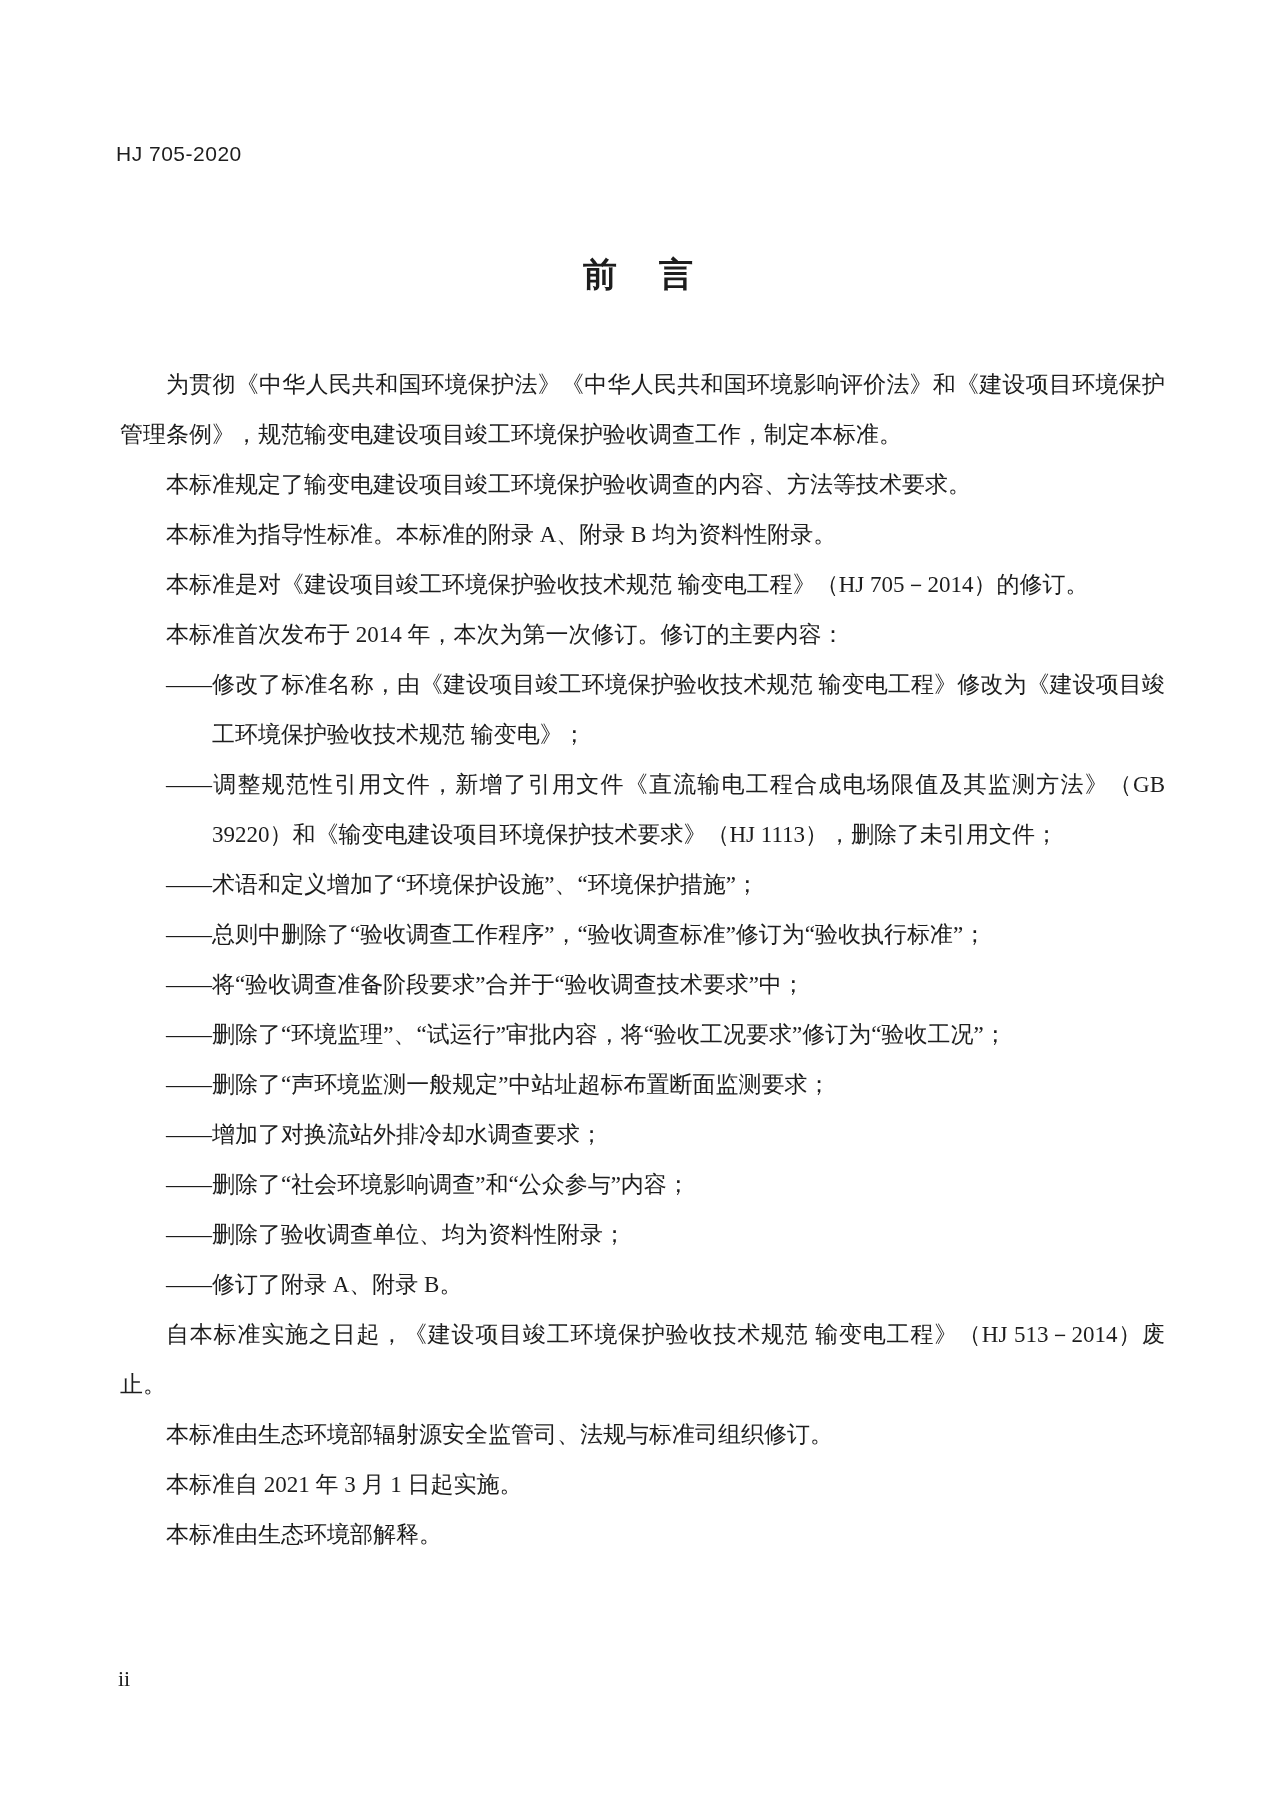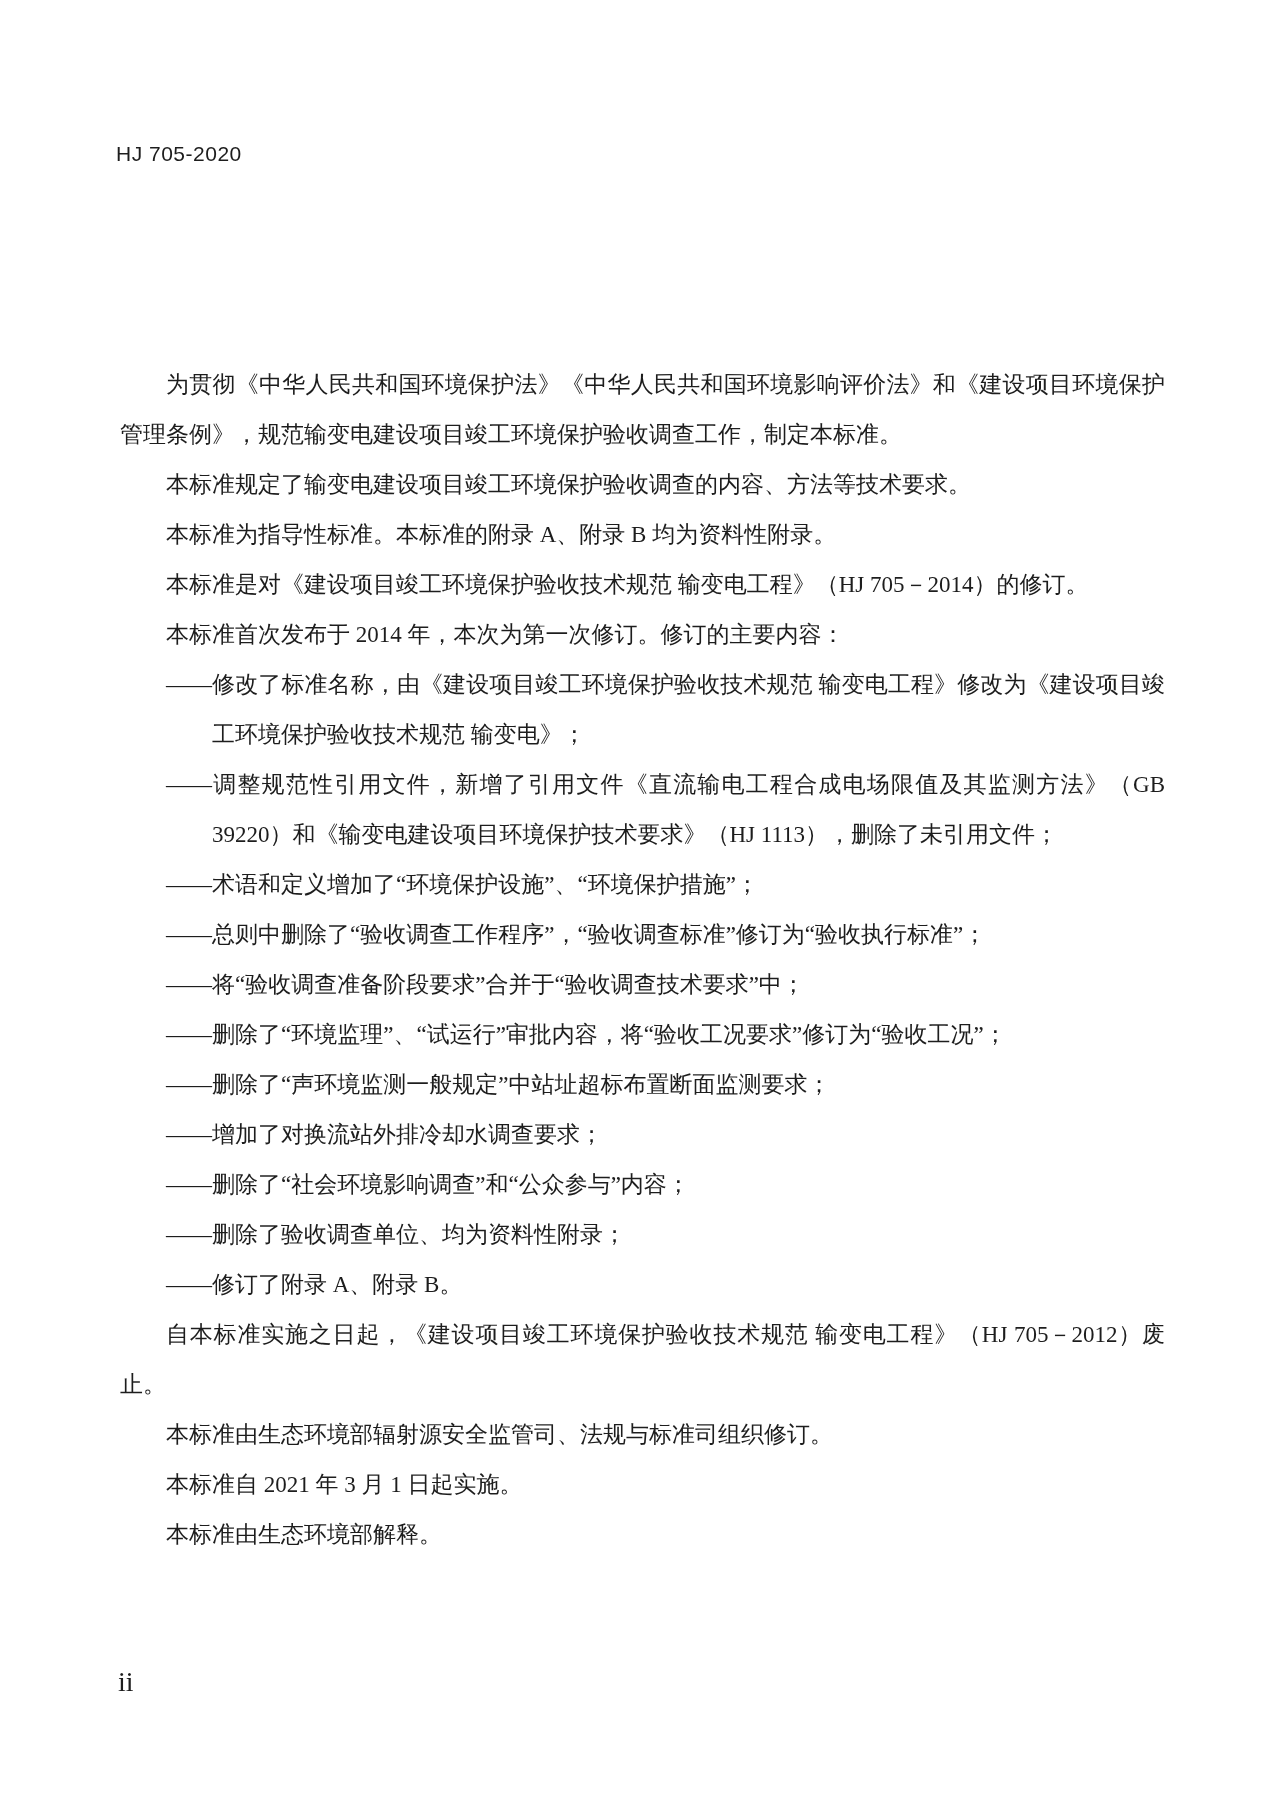--- a/index.html
+++ b/index.html
@@ -43,48 +43,49 @@
     text-align: justify;
     font-family: Liberation Serif, serif;
   }
   .block { margin: 0; padding: 0; }
   .para { text-indent: 2em; }
   .item { padding-left: 4em; text-indent: -2em; }
   .page-number {
     position: absolute;
     left: 118px;
     top: 1666px;
-    font-size: 28px;
+    font-size: 22px;
     text-align: center;
   }
 </style>
 </head>
 <body>
 
 <div class="page">
   <div class="doc-header">HJ 705-2020</div>
 
+  <h1 class="doc-title">前　言</h1>
 
   <div class="doc-body">
       <div class="block para">为贯彻《中华人民共和国环境保护法》《中华人民共和国环境影响评价法》和《建设项目环境保护管理条例》，规范输变电建设项目竣工环境保护验收调查工作，制定本标准。</div>
       <div class="block para">本标准规定了输变电建设项目竣工环境保护验收调查的内容、方法等技术要求。</div>
       <div class="block para">本标准为指导性标准。本标准的附录 A、附录 B 均为资料性附录。</div>
       <div class="block para">本标准是对《建设项目竣工环境保护验收技术规范 输变电工程》（HJ 705－2014）的修订。</div>
       <div class="block para">本标准首次发布于 2014 年，本次为第一次修订。修订的主要内容：</div>
       <div class="block item">——修改了标准名称，由《建设项目竣工环境保护验收技术规范 输变电工程》修改为《建设项目竣工环境保护验收技术规范 输变电》；</div>
       <div class="block item">——调整规范性引用文件，新增了引用文件《直流输电工程合成电场限值及其监测方法》（GB 39220）和《输变电建设项目环境保护技术要求》（HJ 1113），删除了未引用文件；</div>
       <div class="block item">——术语和定义增加了“环境保护设施”、“环境保护措施”；</div>
       <div class="block item">——总则中删除了“验收调查工作程序”，“验收调查标准”修订为“验收执行标准”；</div>
       <div class="block item">——将“验收调查准备阶段要求”合并于“验收调查技术要求”中；</div>
       <div class="block item">——删除了“环境监理”、“试运行”审批内容，将“验收工况要求”修订为“验收工况”；</div>
       <div class="block item">——删除了“声环境监测一般规定”中站址超标布置断面监测要求；</div>
       <div class="block item">——增加了对换流站外排冷却水调查要求；</div>
       <div class="block item">——删除了“社会环境影响调查”和“公众参与”内容；</div>
       <div class="block item">——删除了验收调查单位、均为资料性附录；</div>
       <div class="block item">——修订了附录 A、附录 B。</div>
-      <div class="block para">自本标准实施之日起，《建设项目竣工环境保护验收技术规范 输变电工程》（HJ 705－2012）废止。</div>
+      <div class="block para">自本标准实施之日起，《建设项目竣工环境保护验收技术规范 输变电工程》（HJ 513－2014）废止。</div>
       <div class="block para">本标准由生态环境部辐射源安全监管司、法规与标准司组织修订。</div>
       <div class="block para">本标准自 2021 年 3 月 1 日起实施。</div>
       <div class="block para">本标准由生态环境部解释。</div>
     </div>
 
   <div class="page-number">ii</div>
 </div>
 
 </body></html>

